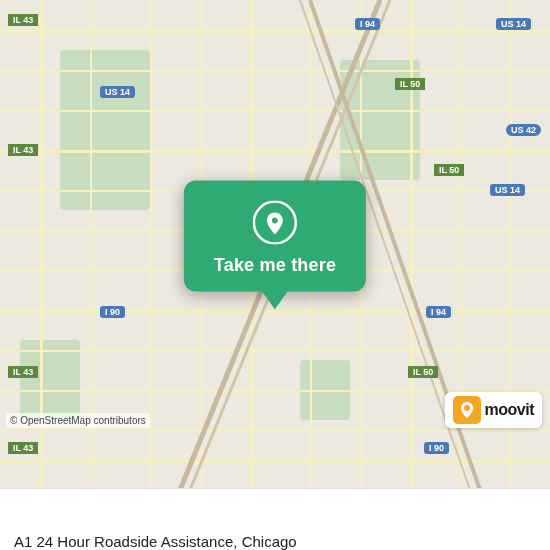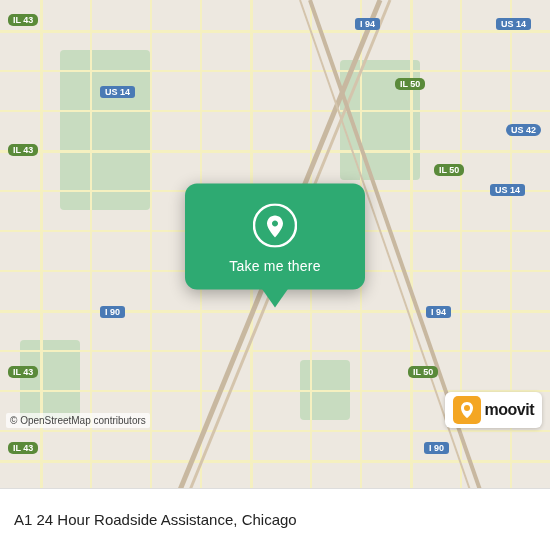--- a/index.html
+++ b/index.html
@@ -69,22 +69,22 @@
     }
 
     .pin-icon {
       width: 44px;
       height: 44px;
       margin-bottom: 10px;
     }
 
     .take-me-label {
       color: white;
-      font-size: 14px;
-      font-weight: 400;
+      font-size: 18px;
+      font-weight: 700;
       white-space: nowrap;
       letter-spacing: 0.2px;
     }
 
     
     #attribution {
       position: absolute;
       bottom: 62px;
       left: 6px;
       font-size: 10px;
@@ -125,21 +125,21 @@
     
     #bottom-bar {
       position: absolute;
       bottom: 0;
       left: 0;
       width: 550px;
       height: 62px;
       background: white;
       border-top: 1px solid #ddd;
       display: flex;
-      align-items: center;
+      align-items: flex-end;
       padding: 0 14px;
     }
 
     .location-name {
       font-size: 15px;
       font-weight: 500;
       color: #222;
     }
 
     .highway-label {
@@ -150,21 +150,21 @@
       font-weight: 700;
       color: white;
       padding: 1px 5px;
       white-space: nowrap;
       z-index: 3;
     }
 
     .il-label {
       position: absolute;
       background: #5a8a3a;
-      border-radius: 5px;
+      border-radius: 0;
       font-size: 9px;
       font-weight: 700;
       color: white;
       padding: 1px 5px;
       white-space: nowrap;
       z-index: 3;
     }
   </style>
 </head>
 <body>

